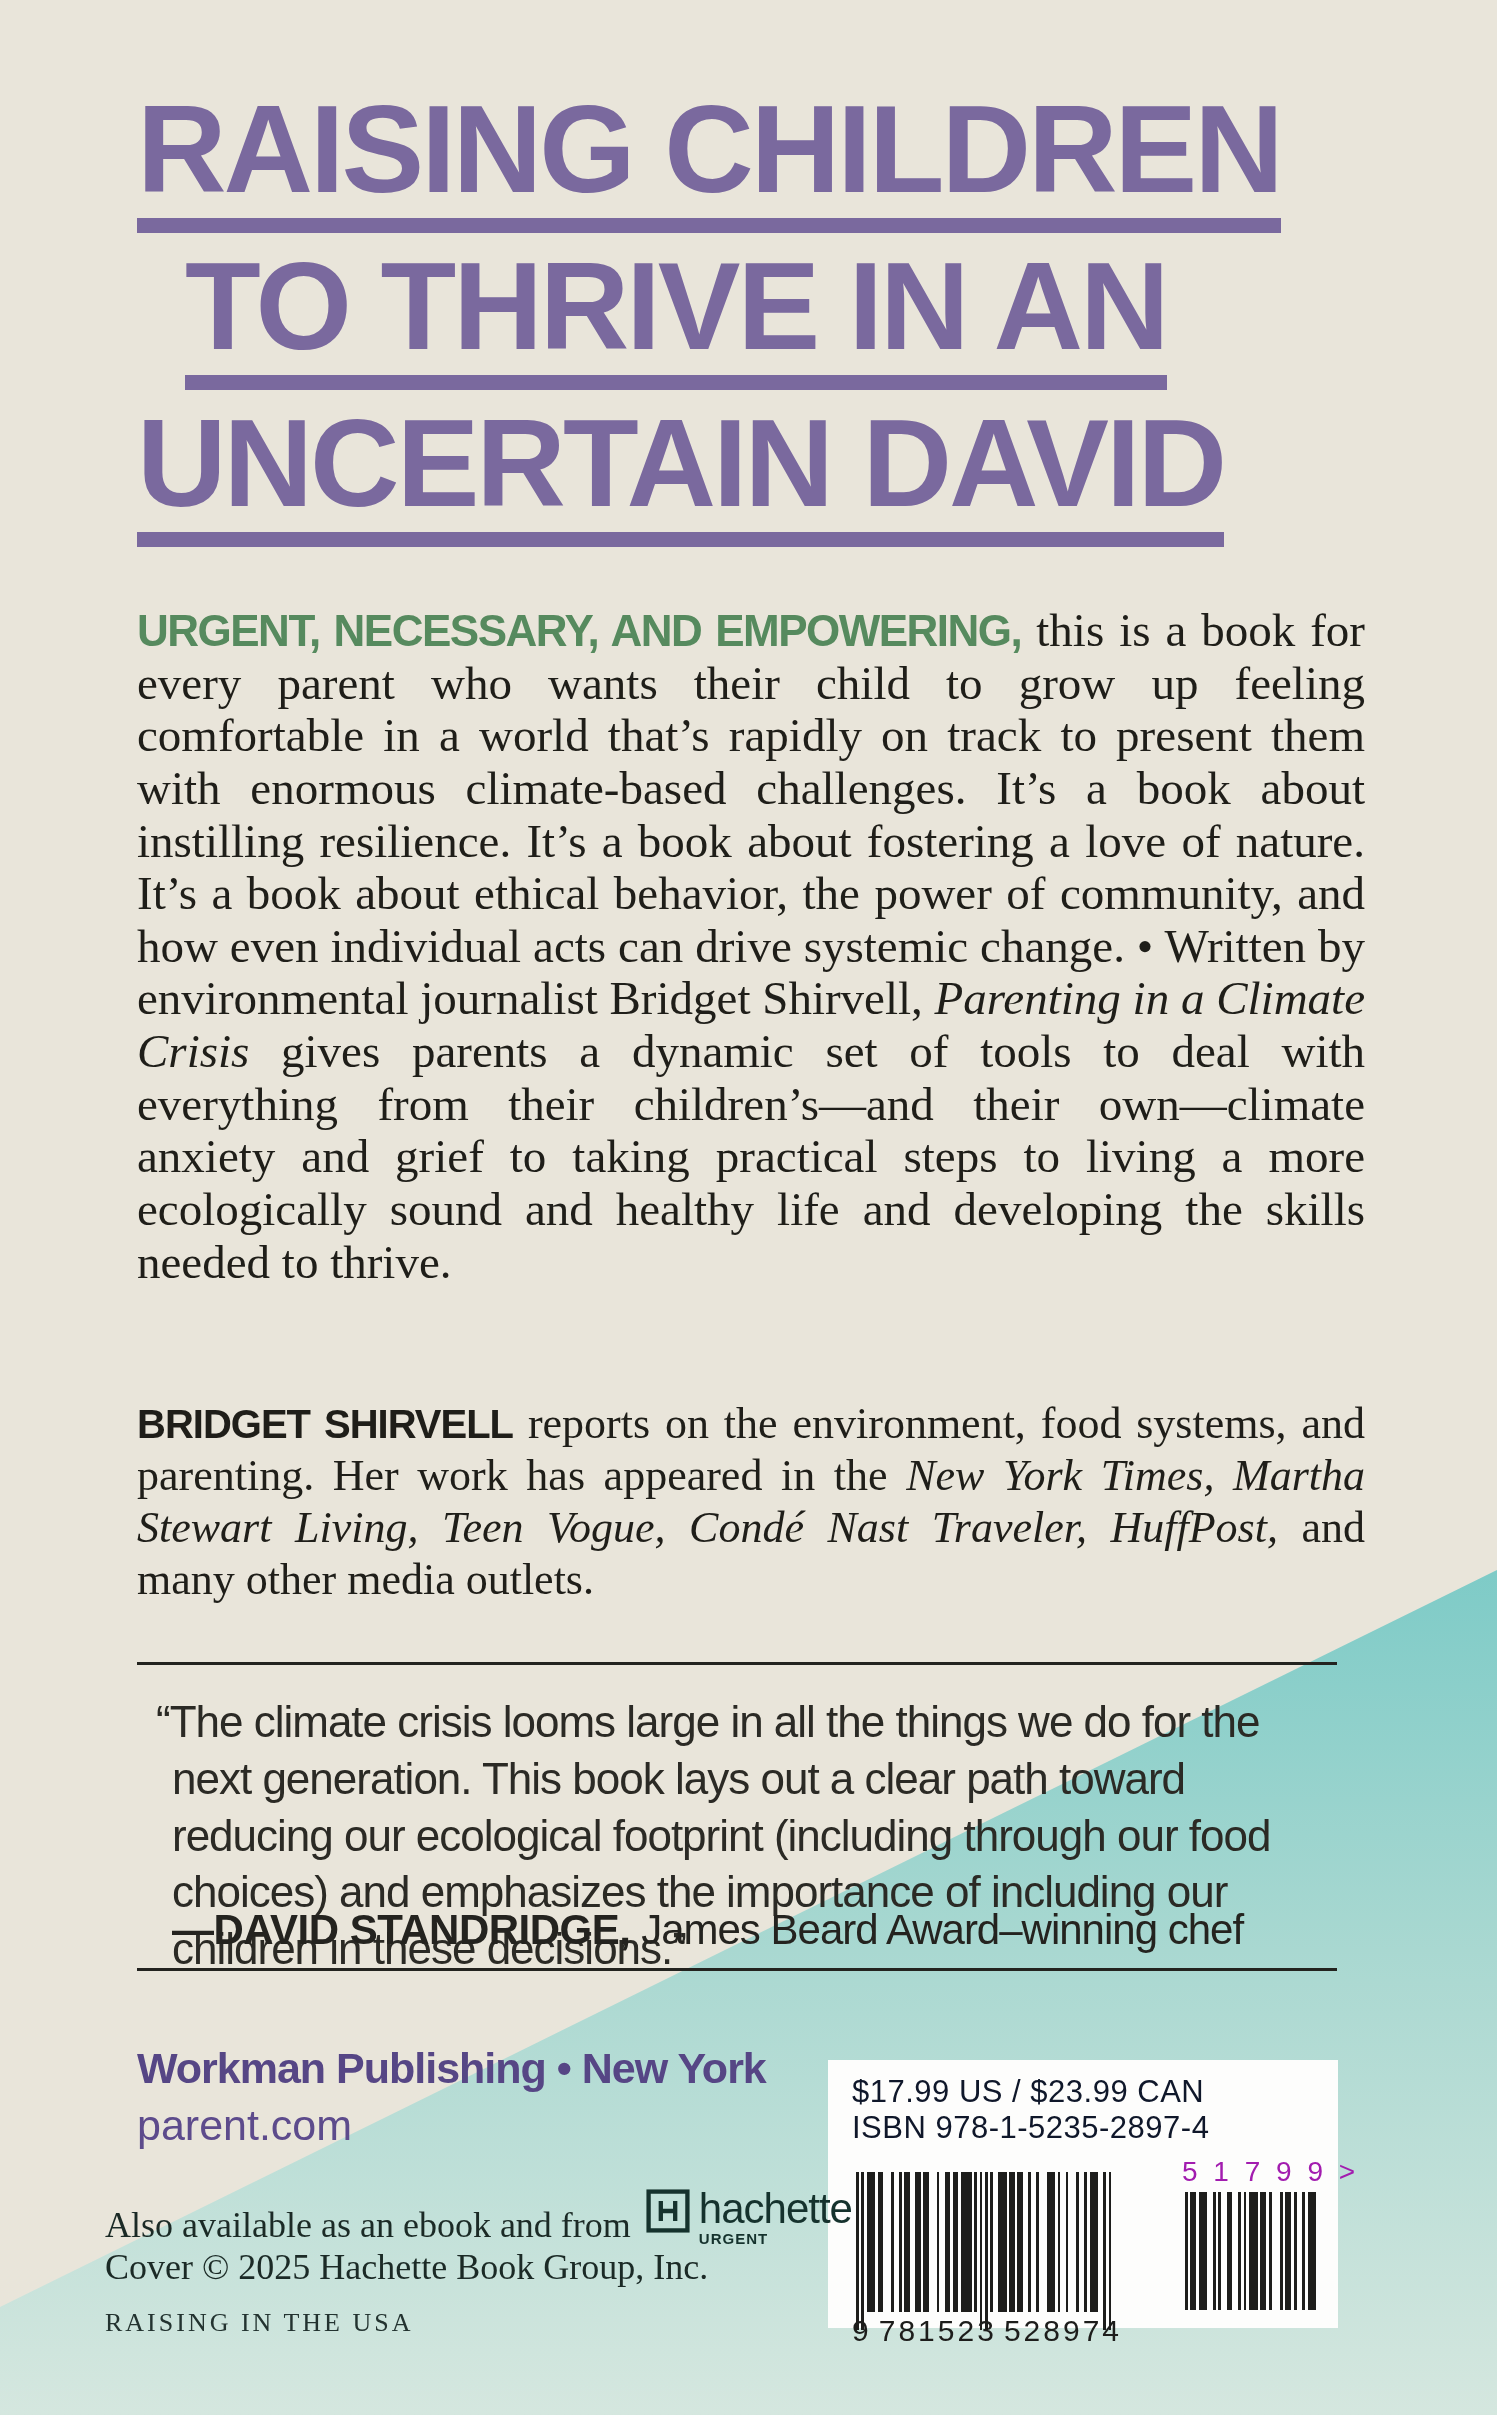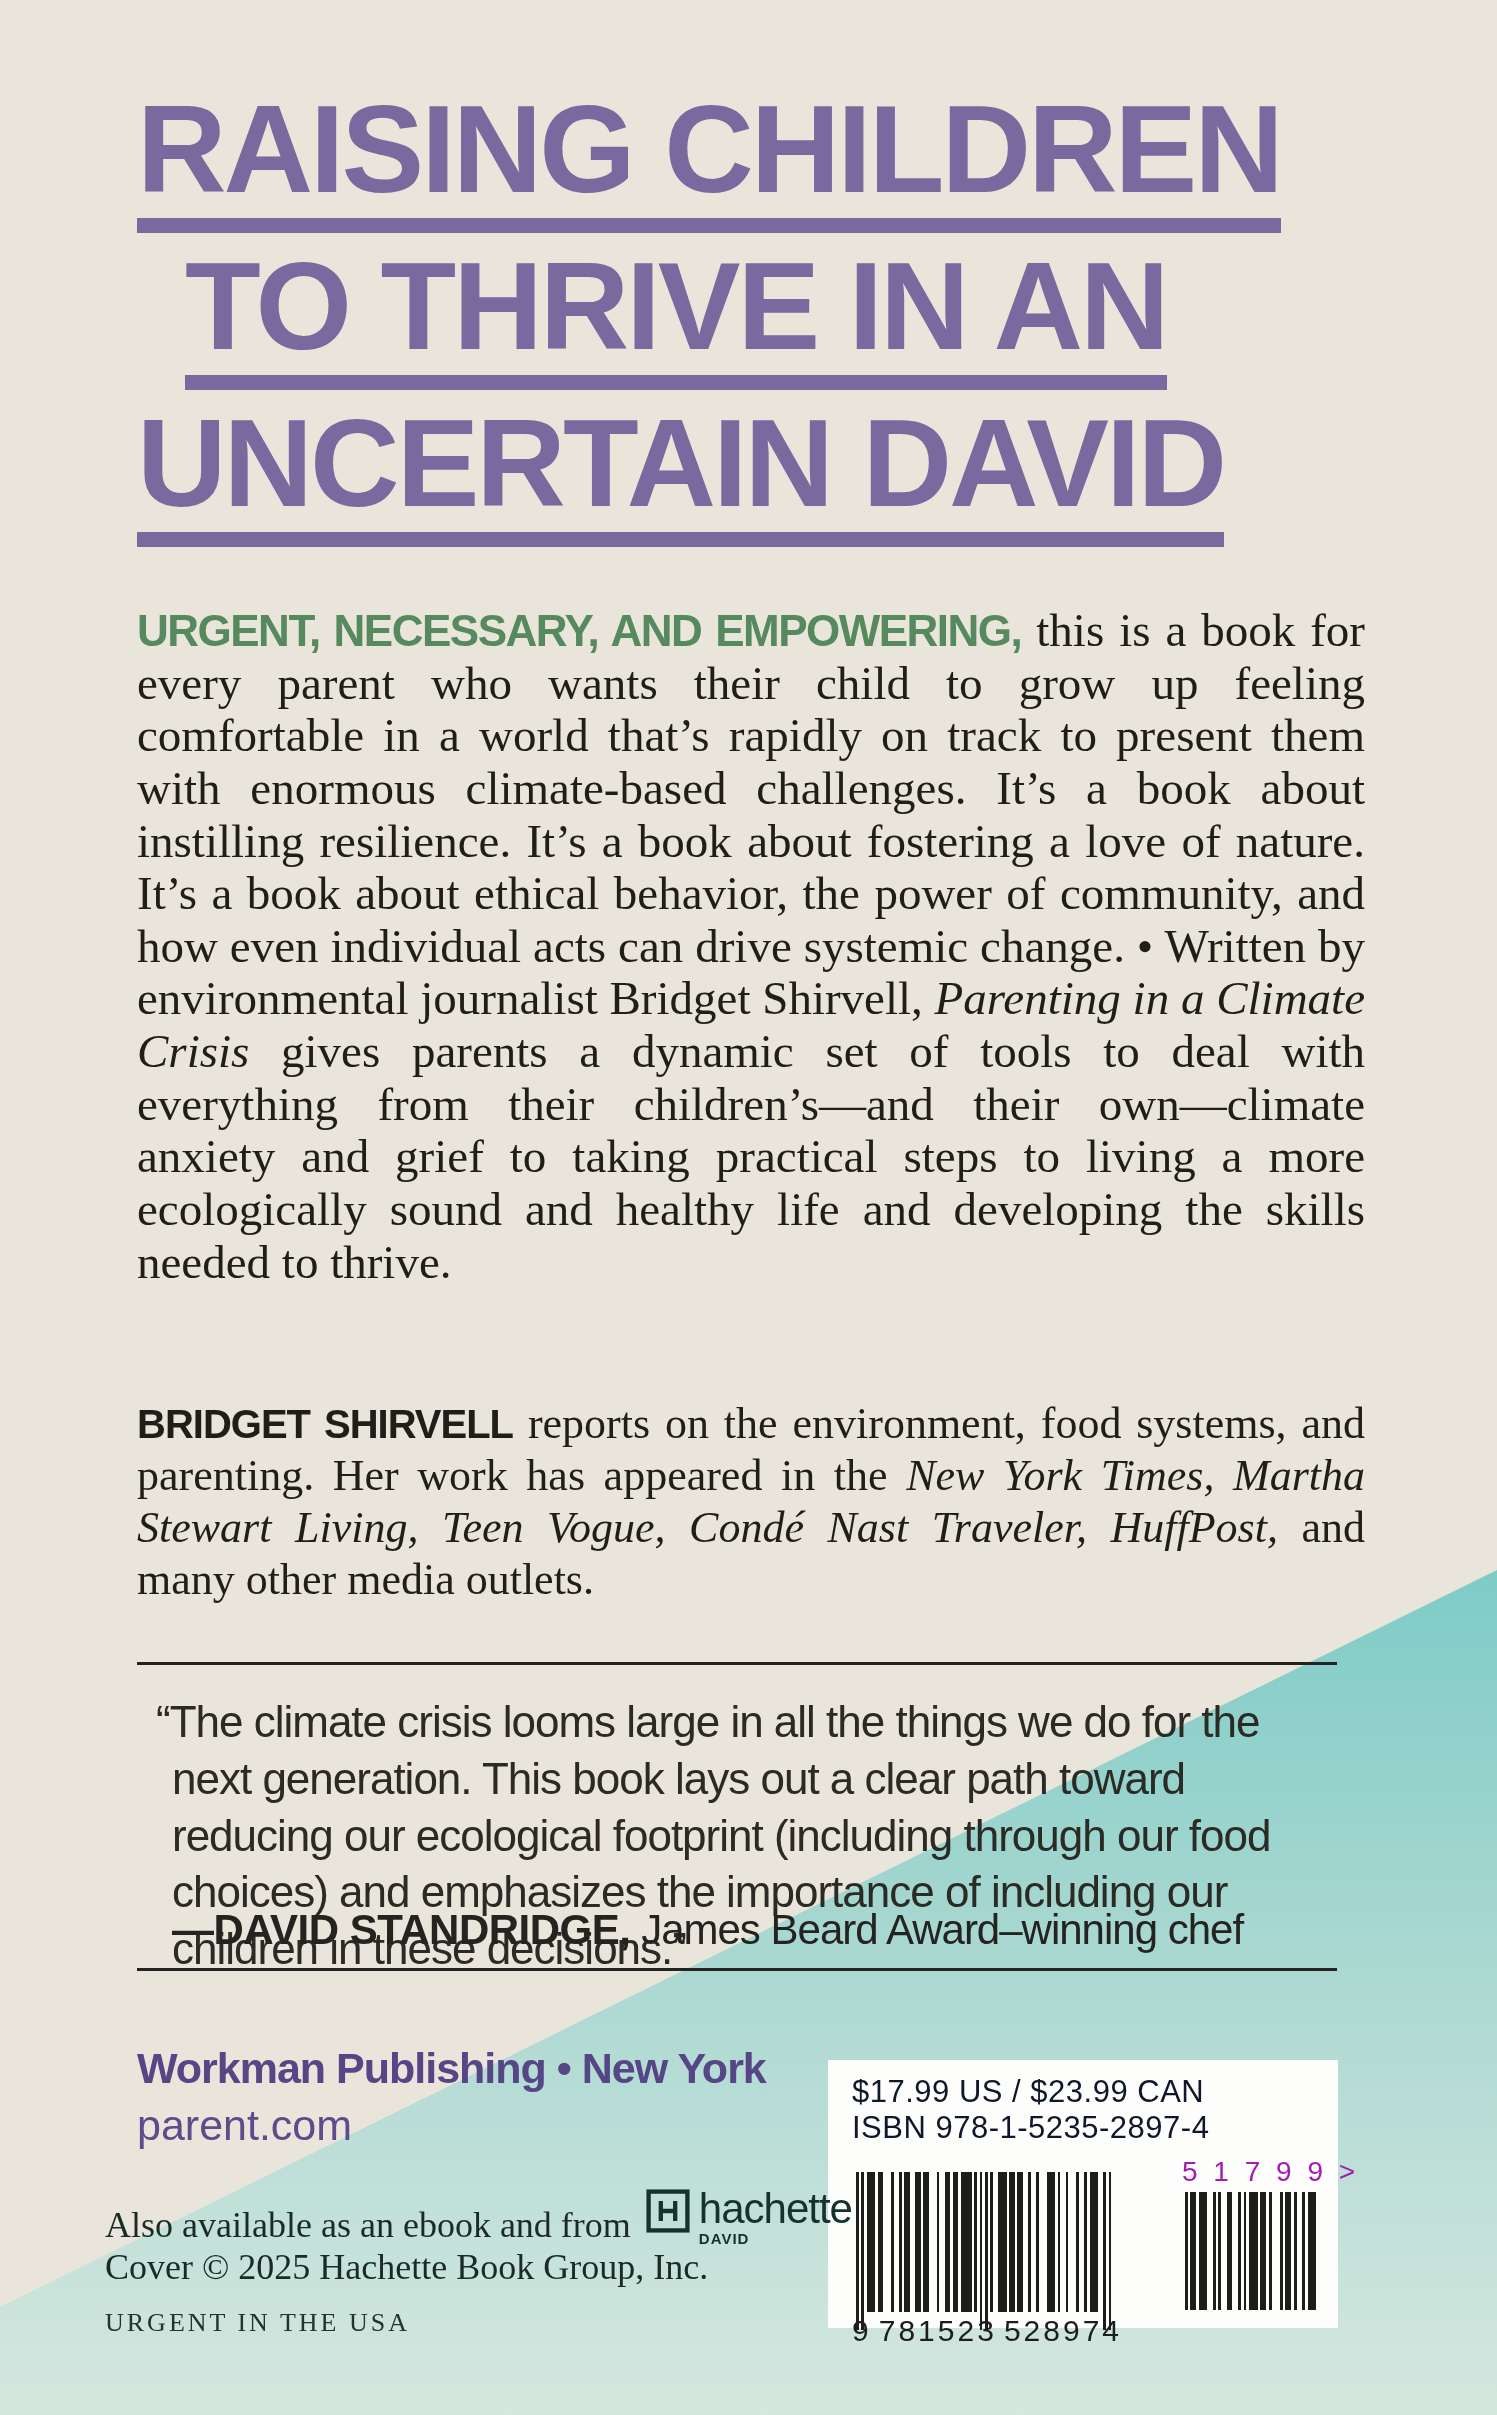--- a/index.html
+++ b/index.html
@@ -307,20 +307,20 @@
 
 <div class="footer-ebook">
   <span>Also available as an ebook and from</span>
   <span class="hachette-group">
     <svg width="46" height="46" viewBox="0 0 32 32">
       <rect x="2.5" y="2.5" width="27" height="27" fill="none" stroke="#15322d" stroke-width="3"></rect>
       <path d="M11 9 v14 M11 16 h10 M21 9 v14" fill="none" stroke="#15322d" stroke-width="3"></path>
     </svg>
     <span class="hachette-col">
       <span class="hachette-word">hachette</span>
-      <span class="hachette-audio">DAVID</span>
+      <span class="hachette-audio">URGENT</span>
     </span>
   </span>
 </div>
 
 <div class="footer-cover">Cover © 2025 Hachette Book Group, Inc.</div>
 
-<div class="footer-printed">URGENT IN THE USA</div>
+<div class="footer-printed">RAISING IN THE USA</div>
 
 </body></html>

